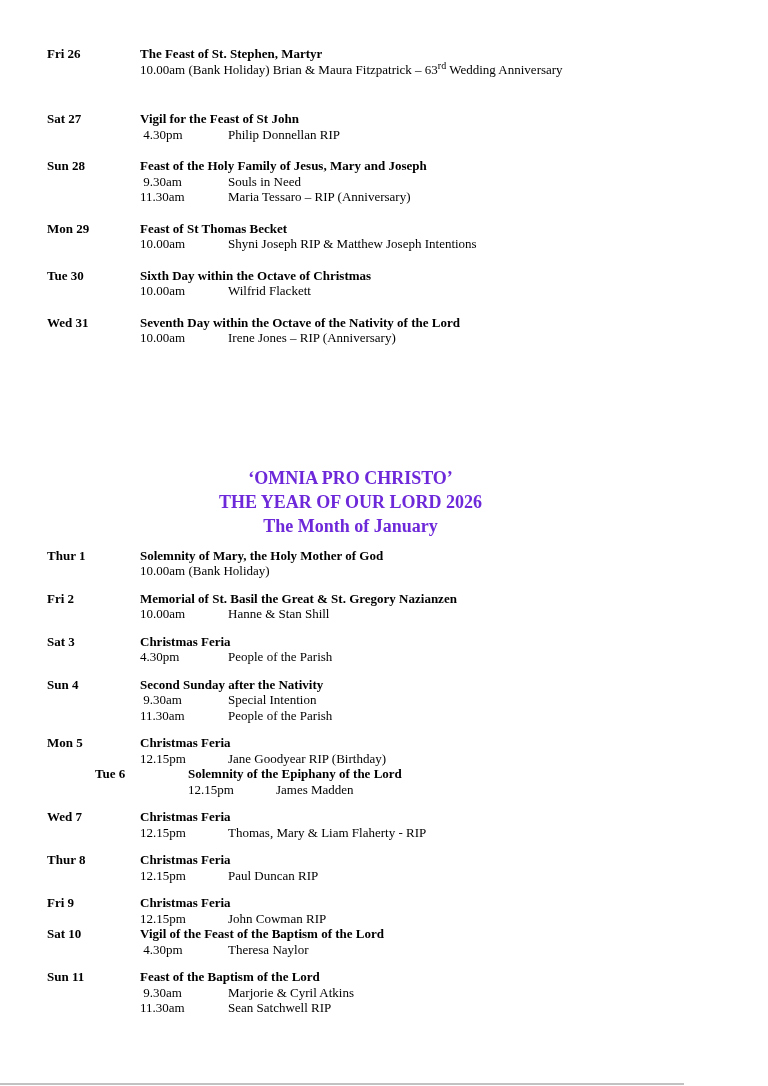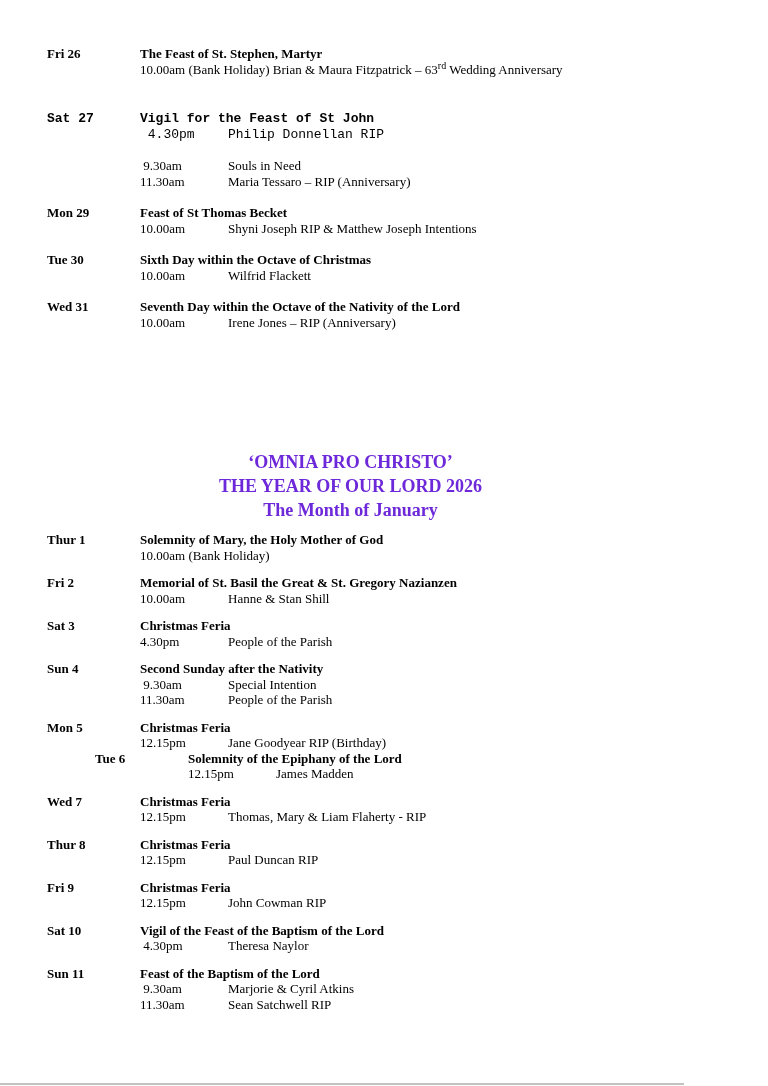--- a/index.html
+++ b/index.html
@@ -45,25 +45,26 @@
 </head>
 <body>
 
 <div class="page">
 
   <div>
       <div class="entry" style="margin-bottom: 34px;">
         <div class="entry-head"><span class="day">Fri 26</span><span class="title">The Feast of St. Stephen, Martyr</span></div>
         <div class="line"><span>10.00am (Bank Holiday) Brian &amp; Maura Fitzpatrick – 63</span><sup>rd</sup><span> Wedding Anniversary</span></div>
       </div>
-      <div class="entry" style="margin-bottom: 16px; font-family: Liberation Mono, monospace;">
+      <div class="entry" style="margin-bottom: 16px;">
         <div class="entry-head"><span class="day">Sat 27</span><span class="title">Vigil for the Feast of St John</span></div>
         <div class="line"><span class="time"> 4.30pm</span><span class="desc">Philip Donnellan RIP</span></div>
       </div>
       <div class="entry" style="margin-bottom: 16px;">
+        <div class="entry-head"><span class="day">Sun 28</span><span class="title">Feast of the Holy Family of Jesus, Mary and Joseph</span></div>
         <div class="line"><span class="time"> 9.30am</span><span class="desc">Souls in Need</span></div>
         <div class="line"><span class="time">11.30am</span><span class="desc">Maria Tessaro – RIP (Anniversary)</span></div>
       </div>
       <div class="entry" style="margin-bottom: 16px;">
         <div class="entry-head"><span class="day">Mon 29</span><span class="title">Feast of St Thomas Becket</span></div>
         <div class="line"><span class="time">10.00am</span><span class="desc">Shyni Joseph RIP &amp; Matthew Joseph Intentions</span></div>
       </div>
       <div class="entry" style="margin-bottom: 16px;">
         <div class="entry-head"><span class="day">Tue 30</span><span class="title">Sixth Day within the Octave of Christmas</span></div>
         <div class="line"><span class="time">10.00am</span><span class="desc">Wilfrid Flackett</span></div>
@@ -107,21 +108,21 @@
         <div class="line"><span class="time">12.15pm</span><span class="desc">James Madden</span></div>
       </div>
       <div class="entry" style="margin-bottom: 12px;">
         <div class="entry-head"><span class="day">Wed 7</span><span class="title">Christmas Feria</span></div>
         <div class="line"><span class="time">12.15pm</span><span class="desc">Thomas, Mary &amp; Liam Flaherty - RIP</span></div>
       </div>
       <div class="entry" style="margin-bottom: 12px;">
         <div class="entry-head"><span class="day">Thur 8</span><span class="title">Christmas Feria</span></div>
         <div class="line"><span class="time">12.15pm</span><span class="desc">Paul Duncan RIP</span></div>
       </div>
-      <div class="entry" style="margin-bottom: 12px;">
+      <div class="entry" style="margin-bottom: 0;">
         <div class="entry-head"><span class="day">Fri 9</span><span class="title">Christmas Feria</span></div>
         <div class="line"><span class="time">12.15pm</span><span class="desc">John Cowman RIP</span></div>
       </div>
       <div class="entry" style="margin-bottom: 12px;">
         <div class="entry-head"><span class="day">Sat 10</span><span class="title">Vigil of the Feast of the Baptism of the Lord</span></div>
         <div class="line"><span class="time"> 4.30pm</span><span class="desc">Theresa Naylor</span></div>
       </div>
       <div class="entry" style="margin-bottom: 12px;">
         <div class="entry-head"><span class="day">Sun 11</span><span class="title">Feast of the Baptism of the Lord</span></div>
         <div class="line"><span class="time"> 9.30am</span><span class="desc">Marjorie &amp; Cyril Atkins</span></div>

